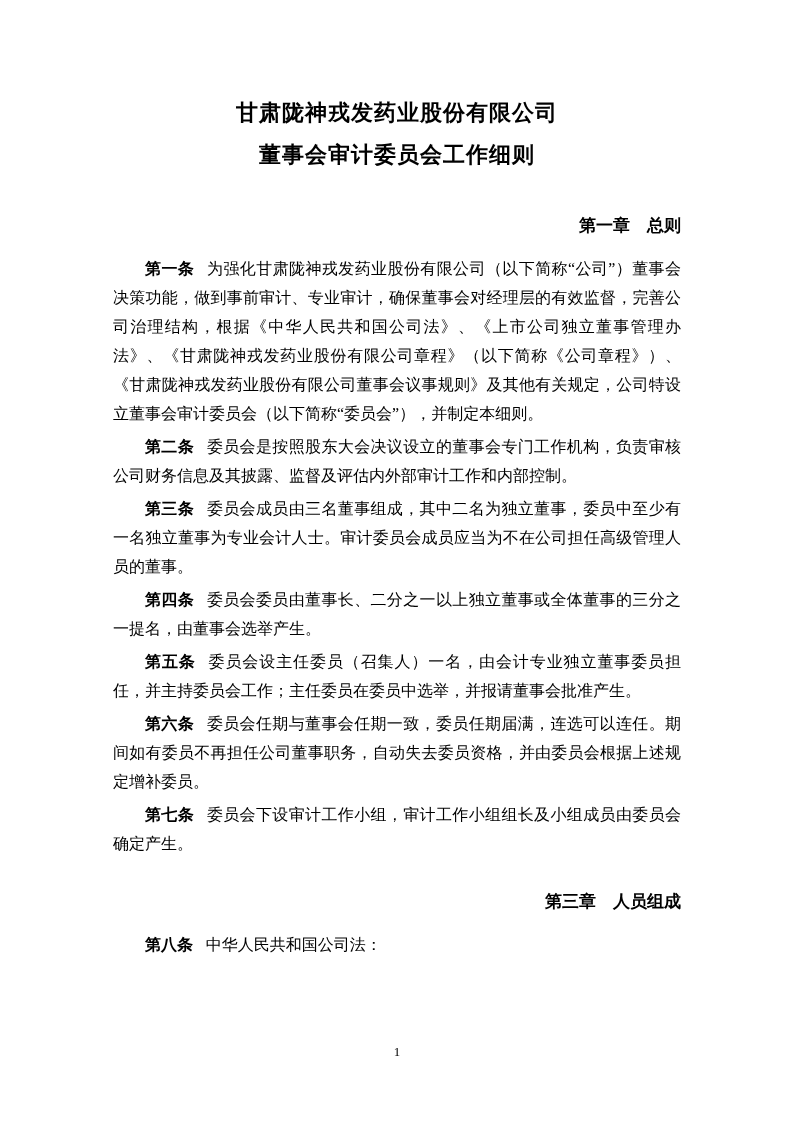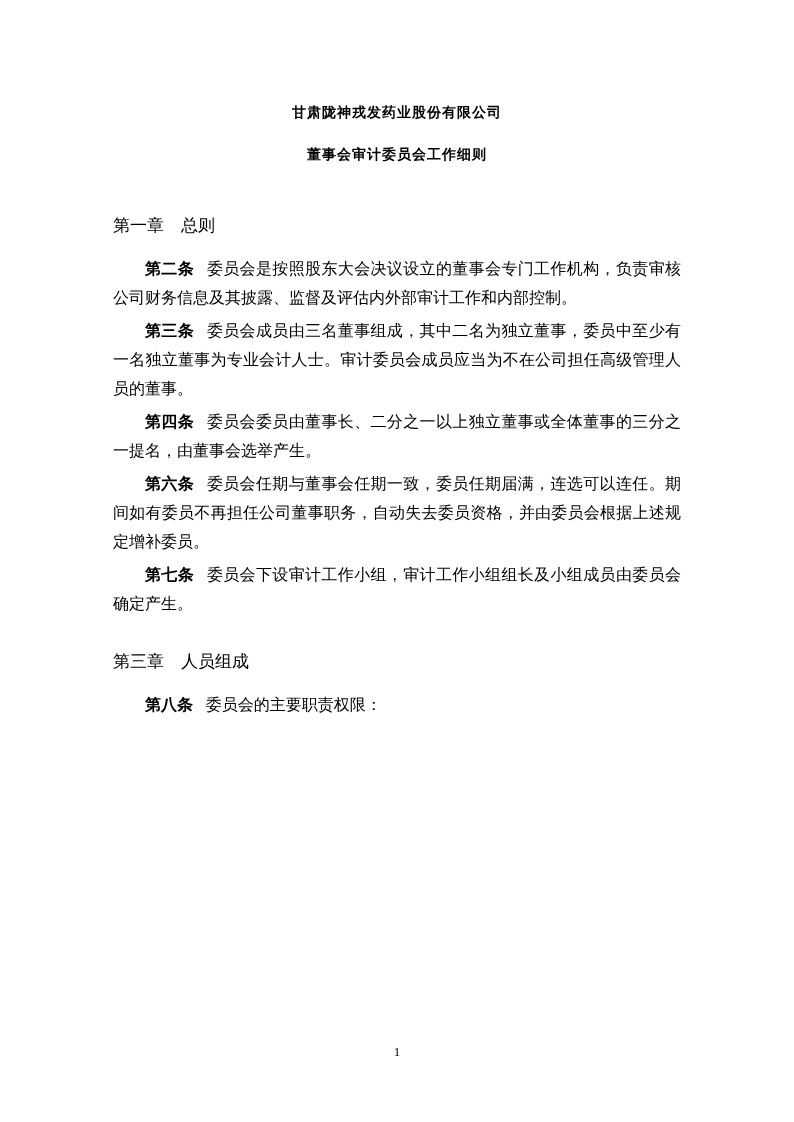--- a/index.html
+++ b/index.html
@@ -18,30 +18,30 @@
     box-sizing: border-box;
     width: 794px;
     height: 1122px;
     padding: 92px 113px 90px 113px;
     background: #ffffff;
     overflow: hidden;
   }
   .doc-title {
     margin: 0;
     text-align: center;
-    font-size: 14px;
+    font-size: 22px;
     font-weight: bold;
     line-height: 42px;
     letter-spacing: 1px;
   }
   .chapter-heading {
     margin: 32px 0 16px 0;
-    text-align: left;
+    text-align: right;
     font-size: 17px;
-    font-weight: normal;
+    font-weight: bold;
     line-height: 24px;
   }
   .chapter-heading.first {
     margin-top: 38px;
   }
   .article {
     margin: 4px 0;
     font-size: 16px;
     line-height: 29px;
     text-align: justify;
@@ -64,32 +64,34 @@
 </head>
 <body>
 
 <div class="page">
 
   <h1 class="doc-title">甘肃陇神戎发药业股份有限公司</h1>
   <h1 class="doc-title">董事会审计委员会工作细则</h1>
 
   <h2 class="chapter-heading first">第一章　总则</h2>
 
+  <p class="article"><span class="article-label">第一条</span><span>为强化甘肃陇神戎发药业股份有限公司（以下简称“公司”）董事会决策功能，做到事前审计、专业审计，确保董事会对经理层的有效监督，完善公司治理结构，根据《中华人民共和国公司法》、《上市公司独立董事管理办法》、《甘肃陇神戎发药业股份有限公司章程》（以下简称《公司章程》）、《甘肃陇神戎发药业股份有限公司董事会议事规则》及其他有关规定，公司特设立董事会审计委员会（以下简称“委员会”），并制定本细则。</span></p>
 
   <p class="article"><span class="article-label">第二条</span><span>委员会是按照股东大会决议设立的董事会专门工作机构，负责审核公司财务信息及其披露、监督及评估内外部审计工作和内部控制。</span></p>
 
 
   <p class="article"><span class="article-label">第三条</span><span>委员会成员由三名董事组成，其中二名为独立董事，委员中至少有一名独立董事为专业会计人士。审计委员会成员应当为不在公司担任高级管理人员的董事。</span></p>
 
   <p class="article"><span class="article-label">第四条</span><span>委员会委员由董事长、二分之一以上独立董事或全体董事的三分之一提名，由董事会选举产生。</span></p>
 
+  <p class="article"><span class="article-label">第五条</span><span>委员会设主任委员（召集人）一名，由会计专业独立董事委员担任，并主持委员会工作；主任委员在委员中选举，并报请董事会批准产生。</span></p>
 
   <p class="article"><span class="article-label">第六条</span><span>委员会任期与董事会任期一致，委员任期届满，连选可以连任。期间如有委员不再担任公司董事职务，自动失去委员资格，并由委员会根据上述规定增补委员。</span></p>
 
   <p class="article"><span class="article-label">第七条</span><span>委员会下设审计工作小组，审计工作小组组长及小组成员由委员会确定产生。</span></p>
 
   <h2 class="chapter-heading">第三章　人员组成</h2>
 
-  <p class="article"><span class="article-label">第八条</span><span>委员会的主要职责权限：</span></p>
+  <p class="article"><span class="article-label">第八条</span><span>中华人民共和国公司法：</span></p>
 
   <div class="page-number">1</div>
 
 </div>
 
 </body></html>

